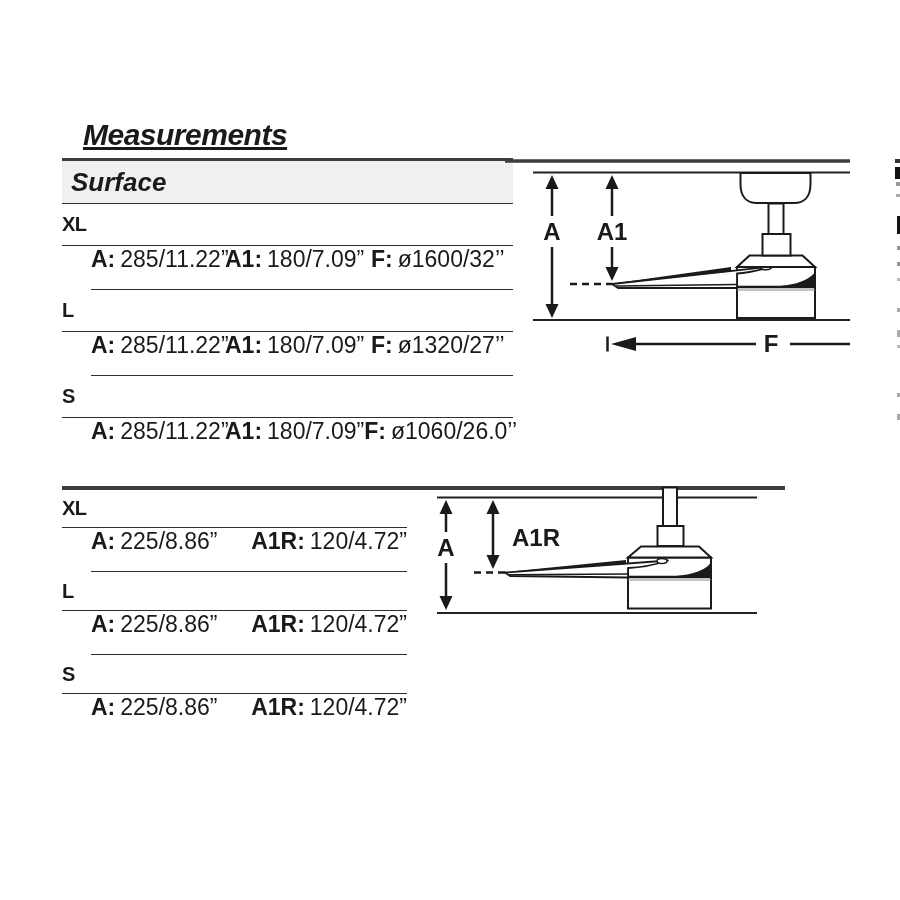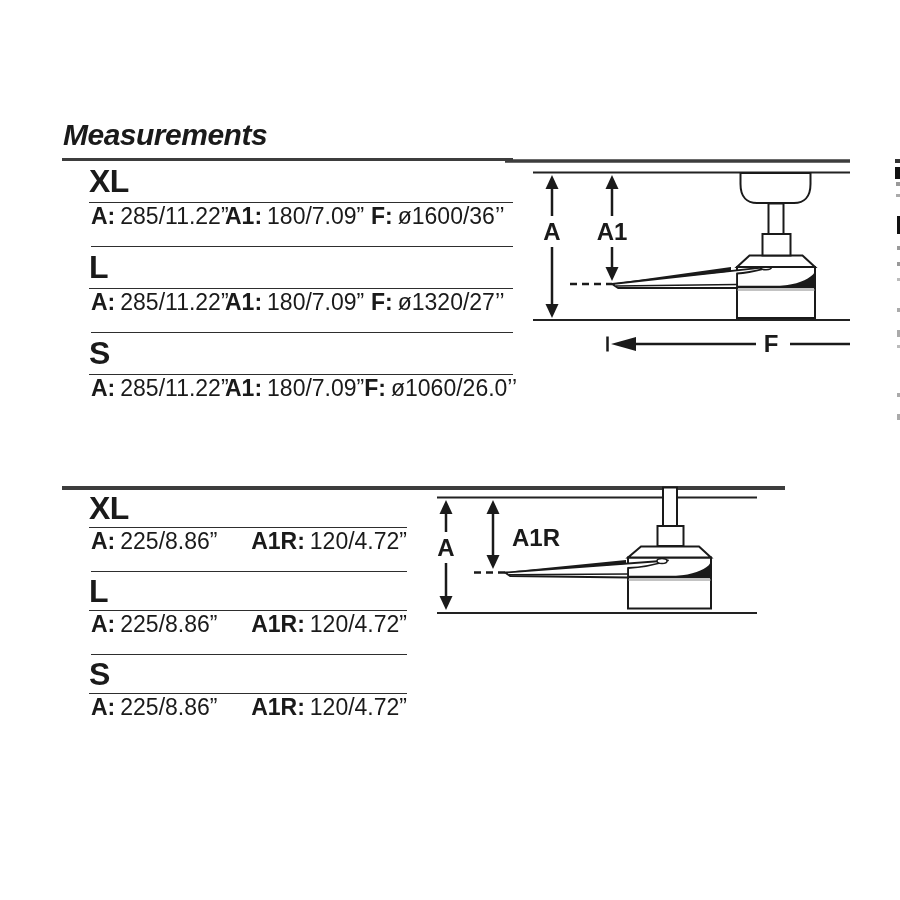--- a/index.html
+++ b/index.html
@@ -5,37 +5,37 @@
   html,body{margin:0;padding:0;}
   body{
     width:900px;height:900px;position:relative;overflow:hidden;
     background:#ffffff;color:#1a1a1a;
     font-family:"Liberation Sans","DejaVu Sans",sans-serif;
     -webkit-font-smoothing:antialiased;
   }
   .abs{position:absolute;}
   
   .page-title{
-    left:63px;top:118px;
-    font-size:30px;font-weight:bold;font-style:italic;letter-spacing:-.5px;
+    left:83px;top:118px;
+    font-size:30px;font-weight:bold;font-style:italic;letter-spacing:-.5px;text-decoration:underline;
   }
   
   .mtable{position:absolute;border-top:3.5px solid #3d3d3d;}
   .mtable.surface{left:62px;top:158px;width:451px;}
   .mtable.recessed{left:62px;top:489px;width:345px;border-top:none;}
   .thead{
     background:#f0f0f0;border-bottom:1.5px solid #2e2e2e;
     display:flex;align-items:center;padding-left:9px;
     font-size:26px;font-weight:bold;font-style:italic;
   }
   .surface .thead{height:42px;}
   .recessed .thead{height:39px;}
   .size-row{
     border-bottom:1.5px solid #2e2e2e;display:flex;align-items:center;
-    font-size:32px;font-weight:bold;letter-spacing:-.5px;margin-left:27px;
+    font-size:20px;font-weight:bold;letter-spacing:-.5px;
   }
   .surface .size-row{height:41px;}
   .recessed .size-row{height:38px;}
   .dim-row{
     border-bottom:1.5px solid #2e2e2e;display:flex;
     font-size:23px;height:43px;margin-left:29px;
   }
   .dim-row.last{border-bottom:none;}
   .dim{white-space:nowrap;}
   .surface .dim.c1{width:134px;}
@@ -52,28 +52,31 @@
   }
   
   .frag{position:absolute;}
 </style>
 </head>
 <body>
 
 <div class="abs page-title">Measurements</div>
 
 <div class="mtable surface">
+  <div class="thead">
+    <span>Surface</span>
+  </div>
 
   <div class="size-row">
     <span>XL</span>
   </div>
   <div class="dim-row">
     <span class="dim c1"><b>A:</b><span>285/11.22”</span></span>
     <span class="dim c2"><b>A1:</b><span>180/7.09”</span></span>
-    <span class="dim c3"><b>F:</b><span>ø1600/36’’</span></span>
+    <span class="dim c3"><b>F:</b><span>ø1600/32’’</span></span>
   </div>
 
   <div class="size-row">
     <span>L</span>
   </div>
   <div class="dim-row">
     <span class="dim c1"><b>A:</b><span>285/11.22”</span></span>
     <span class="dim c2"><b>A1:</b><span>180/7.09”</span></span>
     <span class="dim c3"><b>F:</b><span>ø1320/27’’</span></span>
   </div>

